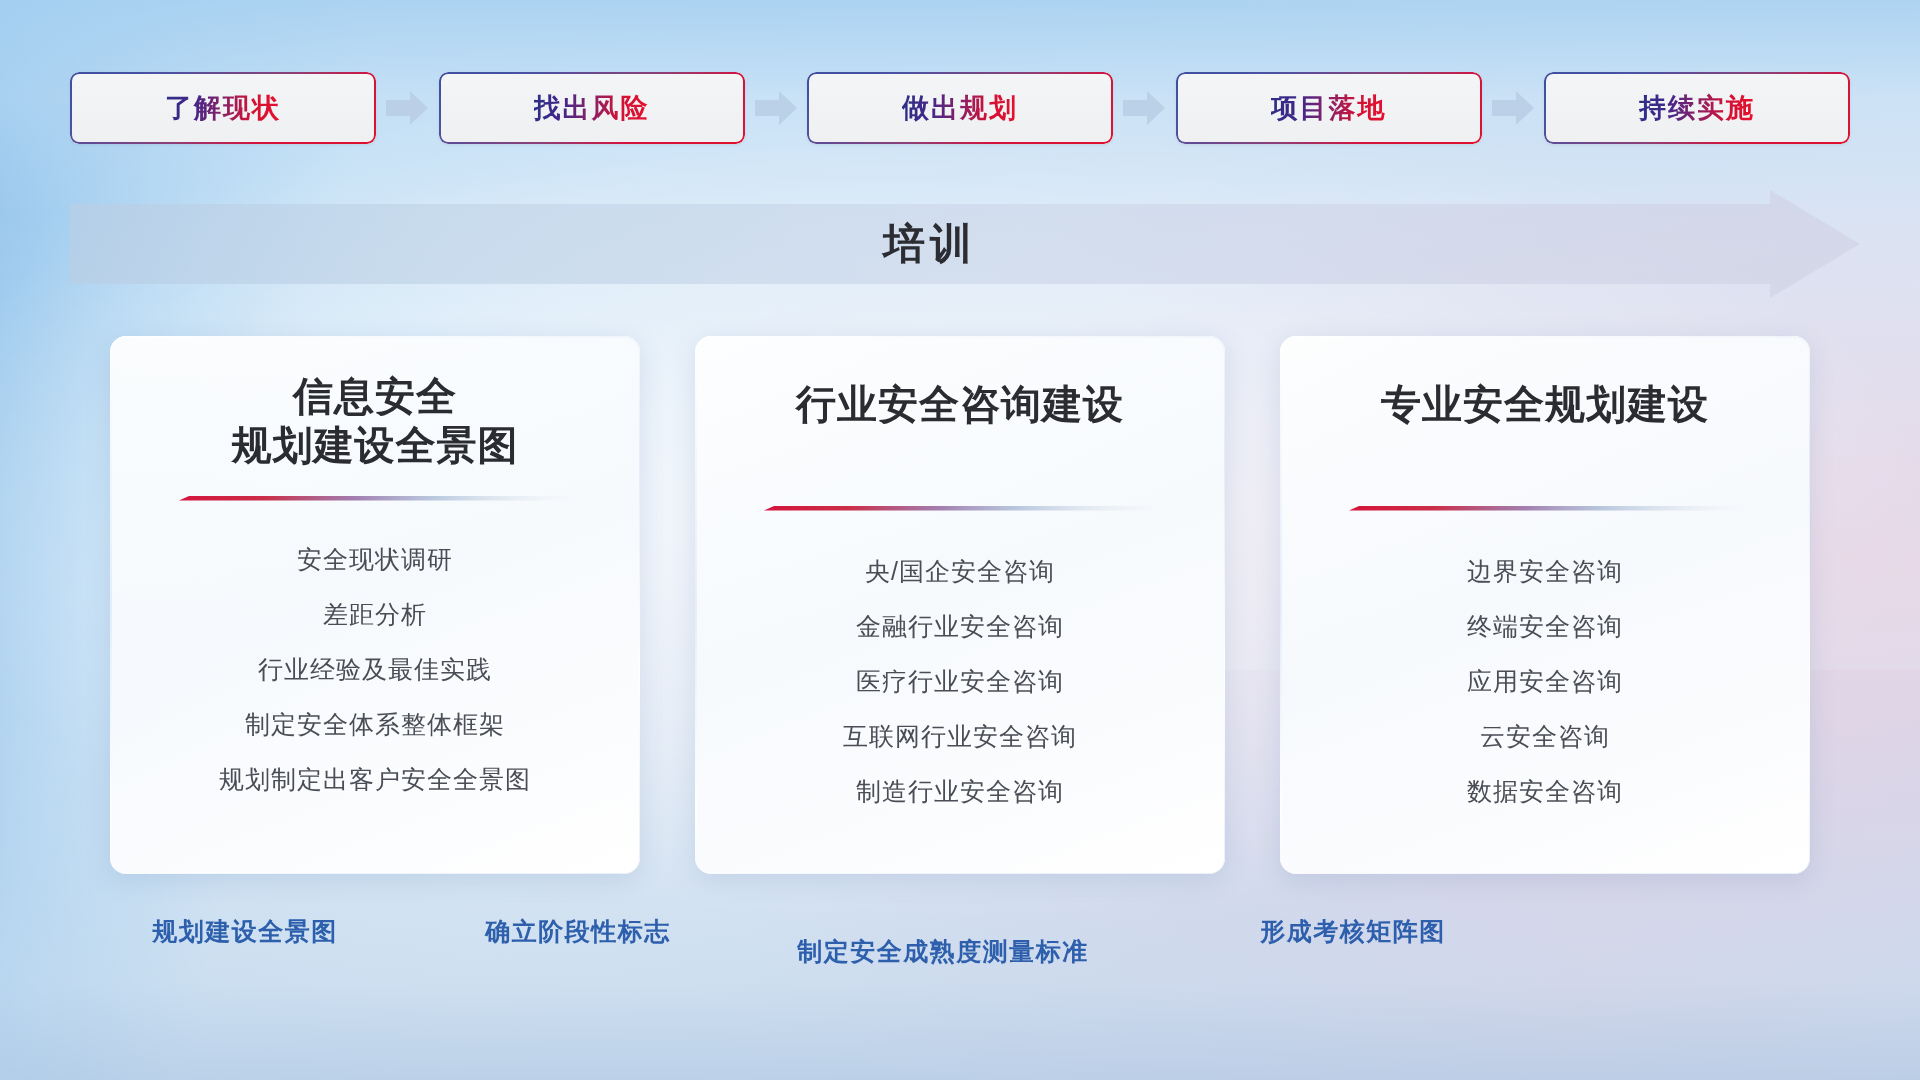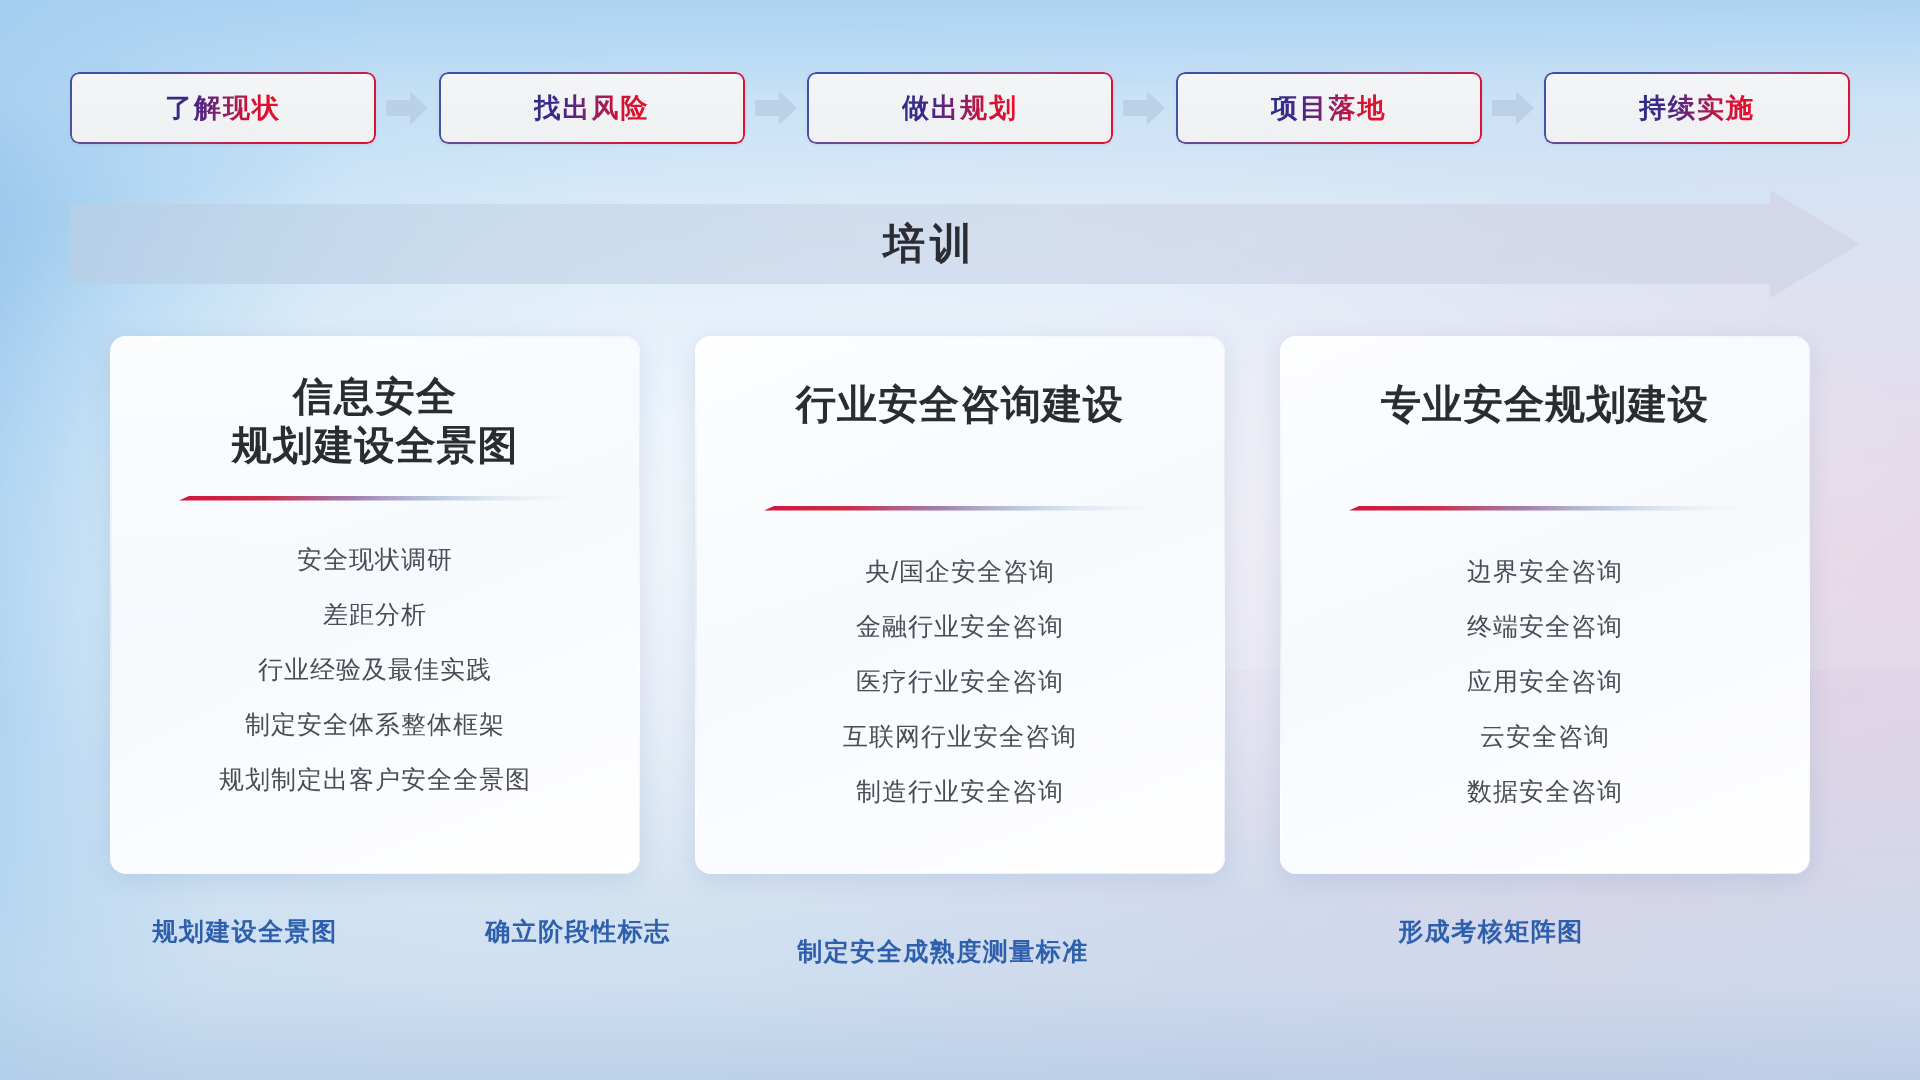--- a/index.html
+++ b/index.html
@@ -314,16 +314,16 @@
         <li>云安全咨询</li>
         <li>数据安全咨询</li>
       </ul>
     </div>
   </div>
 
   <div id="foot">
     <div class="foot-label" style="left:245px;">规划建设全景图</div>
     <div class="foot-label" style="left:578px;">确立阶段性标志</div>
     <div class="foot-label" style="left:943px;margin-top:20px;">制定安全成熟度测量标准</div>
-    <div class="foot-label" style="left:1491px;">形成考核矩阵图</div>
+    <div class="foot-label" style="left:1353px;">形成考核矩阵图</div>
   </div>
 
 </div>
 
 </body></html>

